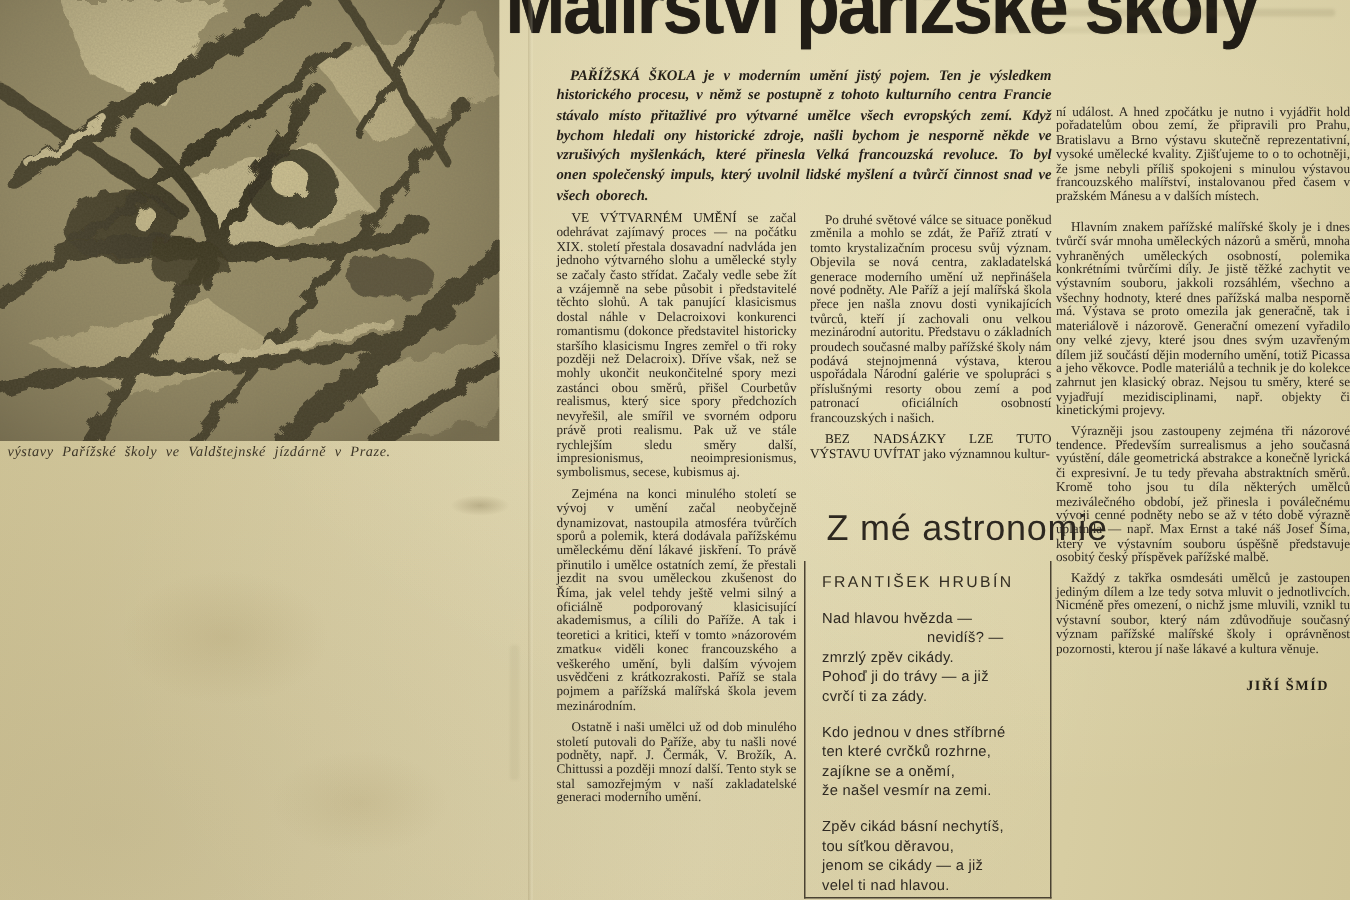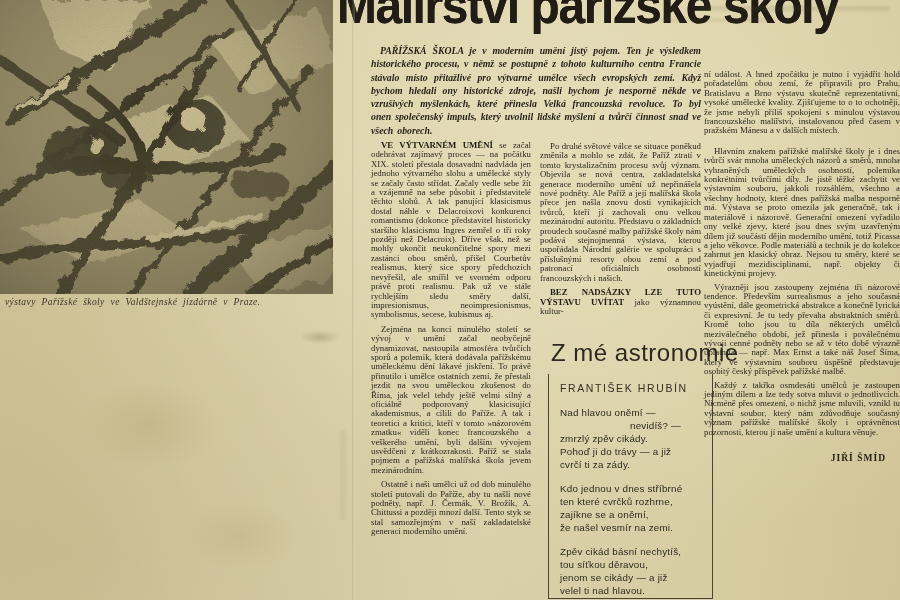--- a/index.html
+++ b/index.html
@@ -31,32 +31,32 @@
     font-weight:bold;font-size:9.8px;line-height:13.3px;text-align:justify;
     text-indent:9px;color:#241f18;word-spacing:1.5px;font-style:italic;
   }
   .bodycol{font-size:8.8px;line-height:9.4px;text-align:justify;color:#2c2721;}
   .bodycol p{margin:0 0 5px 0;text-indent:10px;}
   .col1{position:absolute;left:371px;top:141px;width:160px;}
   .col2{position:absolute;left:540px;top:142px;width:161px;}
   .col3{position:absolute;left:704px;top:38px;width:196px;}
   .col3 p.first{margin-bottom:11px;margin-top:32px;}
   .col3 p{margin-bottom:4px;}
-  .bold-lead{font-weight:bold;color:#1f1b14;}
+  .bold-lead{font-weight:normal;color:#1f1b14;}
   .byline{
     text-align:right;padding-right:14px;font-weight:bold;font-size:9.5px;
     letter-spacing:1px;color:#231e16;margin-top:17px;
   }
   .poem-title{
     position:absolute;left:551px;top:339px;width:170px;
     font-family:"Liberation Sans", sans-serif;font-weight:400;
     font-size:24px;letter-spacing:.5px;color:#2d2820;white-space:nowrap;
   }
   .poem-box{
-    position:absolute;left:548px;top:374px;width:143px;height:211px;
+    position:absolute;left:536px;top:374px;width:143px;height:211px;
     border:1.5px solid #4a4232;border-top:none;
     padding:5px 9px 8px 11px;
     font-family:"Liberation Sans", sans-serif;
   }
   .poem-author{font-size:10.5px;letter-spacing:1.6px;color:#332d22;margin:3px 0 12px 0;font-weight:400;}
   .stanza{margin-bottom:11px;}
   .poem-line{font-size:9.8px;line-height:13px;color:#2e2922;letter-spacing:.2px;}
   .poem-line.indent{text-align:right;padding-right:22px;}
   .crease{
     position:absolute;left:352px;top:0;width:3px;height:600px;
@@ -140,21 +140,21 @@
 
   <div class="bodycol col2">
     <p>Po druhé světové válce se situace poněkud změnila a mohlo se zdát, že Paříž ztratí v tomto krystalizačním procesu svůj význam. Objevila se nová centra, zakladatelská generace moderního umění už nepřinášela nové podněty. Ale Paříž a její malířská škola přece jen našla znovu dosti vynikajících tvůrců, kteří jí zachovali onu velkou mezinárodní autoritu. Představu o základních proudech současné malby pařížské školy nám podává stejnojmenná výstava, kterou uspořádala Národní galérie ve spolupráci s příslušnými resorty obou zemí a pod patronací oficiálních osobností francouzských i našich.</p>
     <p><span class="bold-lead">BEZ NADSÁZKY LZE TUTO VÝSTAVU UVÍTAT</span><span> jako významnou kultur-</span></p>
   </div>
 
   <div class="poem-title">Z mé astronomie</div>
   <div class="poem-box">
     <div class="poem-author">FRANTIŠEK HRUBÍN</div>
     <div class="stanza">
-      <div class="poem-line">Nad hlavou oněmí —</div>
+      <div class="poem-line">Nad hlavou hvězda —</div>
       <div class="poem-line indent">nevidíš? —</div>
       <div class="poem-line">zmrzlý zpěv cikády.</div>
       <div class="poem-line">Pohoď ji do trávy — a již</div>
       <div class="poem-line">cvrčí ti za zády.</div>
     </div>
     <div class="stanza">
       <div class="poem-line">Kdo jednou v dnes stříbrné</div>
       <div class="poem-line">ten které cvrčků rozhrne,</div>
       <div class="poem-line">zajíkne se a oněmí,</div>
       <div class="poem-line">že našel vesmír na zemi.</div>
@@ -164,21 +164,21 @@
       <div class="poem-line">tou síťkou děravou,</div>
       <div class="poem-line">jenom se cikády — a již</div>
       <div class="poem-line">velel ti nad hlavou.</div>
     </div>
   </div>
 
   <div class="bodycol col3">
     <p class="first" style="text-indent:0;">ní událost. A hned zpočátku je nutno i vyjádřit hold pořadatelům obou zemí, že připravili pro Prahu, Bratislavu a Brno výstavu skutečně reprezentativní, vysoké umělecké kvality. Zjišťujeme to o to ochotněji, že jsme nebyli příliš spokojeni s minulou výstavou francouzského malířství, instalovanou před časem v pražském Mánesu a v dalších místech.</p>
     <p>Hlavním znakem pařížské malířské školy je i dnes tvůrčí svár mnoha uměleckých názorů a směrů, mnoha vyhraněných uměleckých osobností, polemika konkrétními tvůrčími díly. Je jistě těžké zachytit ve výstavním souboru, jakkoli rozsáhlém, všechno a všechny hodnoty, které dnes pařížská malba nesporně má. Výstava se proto omezila jak generačně, tak i materiálově i názorově. Generační omezení vyřadilo ony velké zjevy, které jsou dnes svým uzavřeným dílem již součástí dějin moderního umění, totiž Picassa a jeho věkovce. Podle materiálů a technik je do kolekce zahrnut jen klasický obraz. Nejsou tu směry, které se vyjadřují mezidisciplinami, např. objekty či kinetickými projevy.</p>
     <p>Výrazněji jsou zastoupeny zejména tři názorové tendence. Především surrealismus a jeho současná vyústění, dále geometrická abstrakce a konečně lyrická či expresivní. Je tu tedy převaha abstraktních směrů. Kromě toho jsou tu díla některých umělců meziválečného období, jež přinesla i poválečnému vývoji cenné podněty nebo se až v této době výrazně uplatnila — např. Max Ernst a také náš Josef Šíma, který ve výstavním souboru úspěšně představuje osobitý český příspěvek pařížské malbě.</p>
-    <p>Každý z takřka osmdesáti umělců je zastoupen jediným dílem a lze tedy sotva mluvit o jednotlivcích. Nicméně přes omezení, o nichž jsme mluvili, vznikl tu výstavní soubor, který nám zdůvodňuje současný význam pařížské malířské školy i oprávněnost pozornosti, kterou jí naše umění a kultura věnuje.</p>
+    <p>Každý z takřka osmdesáti umělců je zastoupen jediným dílem a lze tedy sotva mluvit o jednotlivcích. Nicméně přes omezení, o nichž jsme mluvili, vznikl tu výstavní soubor, který nám zdůvodňuje současný význam pařížské malířské školy i oprávněnost pozornosti, kterou jí naše lákavé a kultura věnuje.</p>
     <div class="byline">JIŘÍ ŠMÍD</div>
   </div>
 
   <div class="crease"></div>
   <div class="ghost" style="left:700px;top:6px;width:190px;height:5px;"></div>
   <div class="ghost" style="left:660px;top:18px;width:110px;height:4px;opacity:.7;"></div>
   <div class="ghost" style="left:340px;top:430px;width:6px;height:90px;opacity:.5;"></div>
   <div class="stain" style="left:80px;top:380px;width:140px;height:90px;background:radial-gradient(ellipse, rgba(140,118,66,.14), transparent 70%);"></div>
   <div class="stain" style="left:180px;top:500px;width:120px;height:70px;background:radial-gradient(ellipse, rgba(140,118,66,.12), transparent 70%);"></div>
   <div class="stain" style="left:300px;top:330px;width:40px;height:14px;background:radial-gradient(ellipse, rgba(90,75,40,.25), transparent 70%);"></div>

